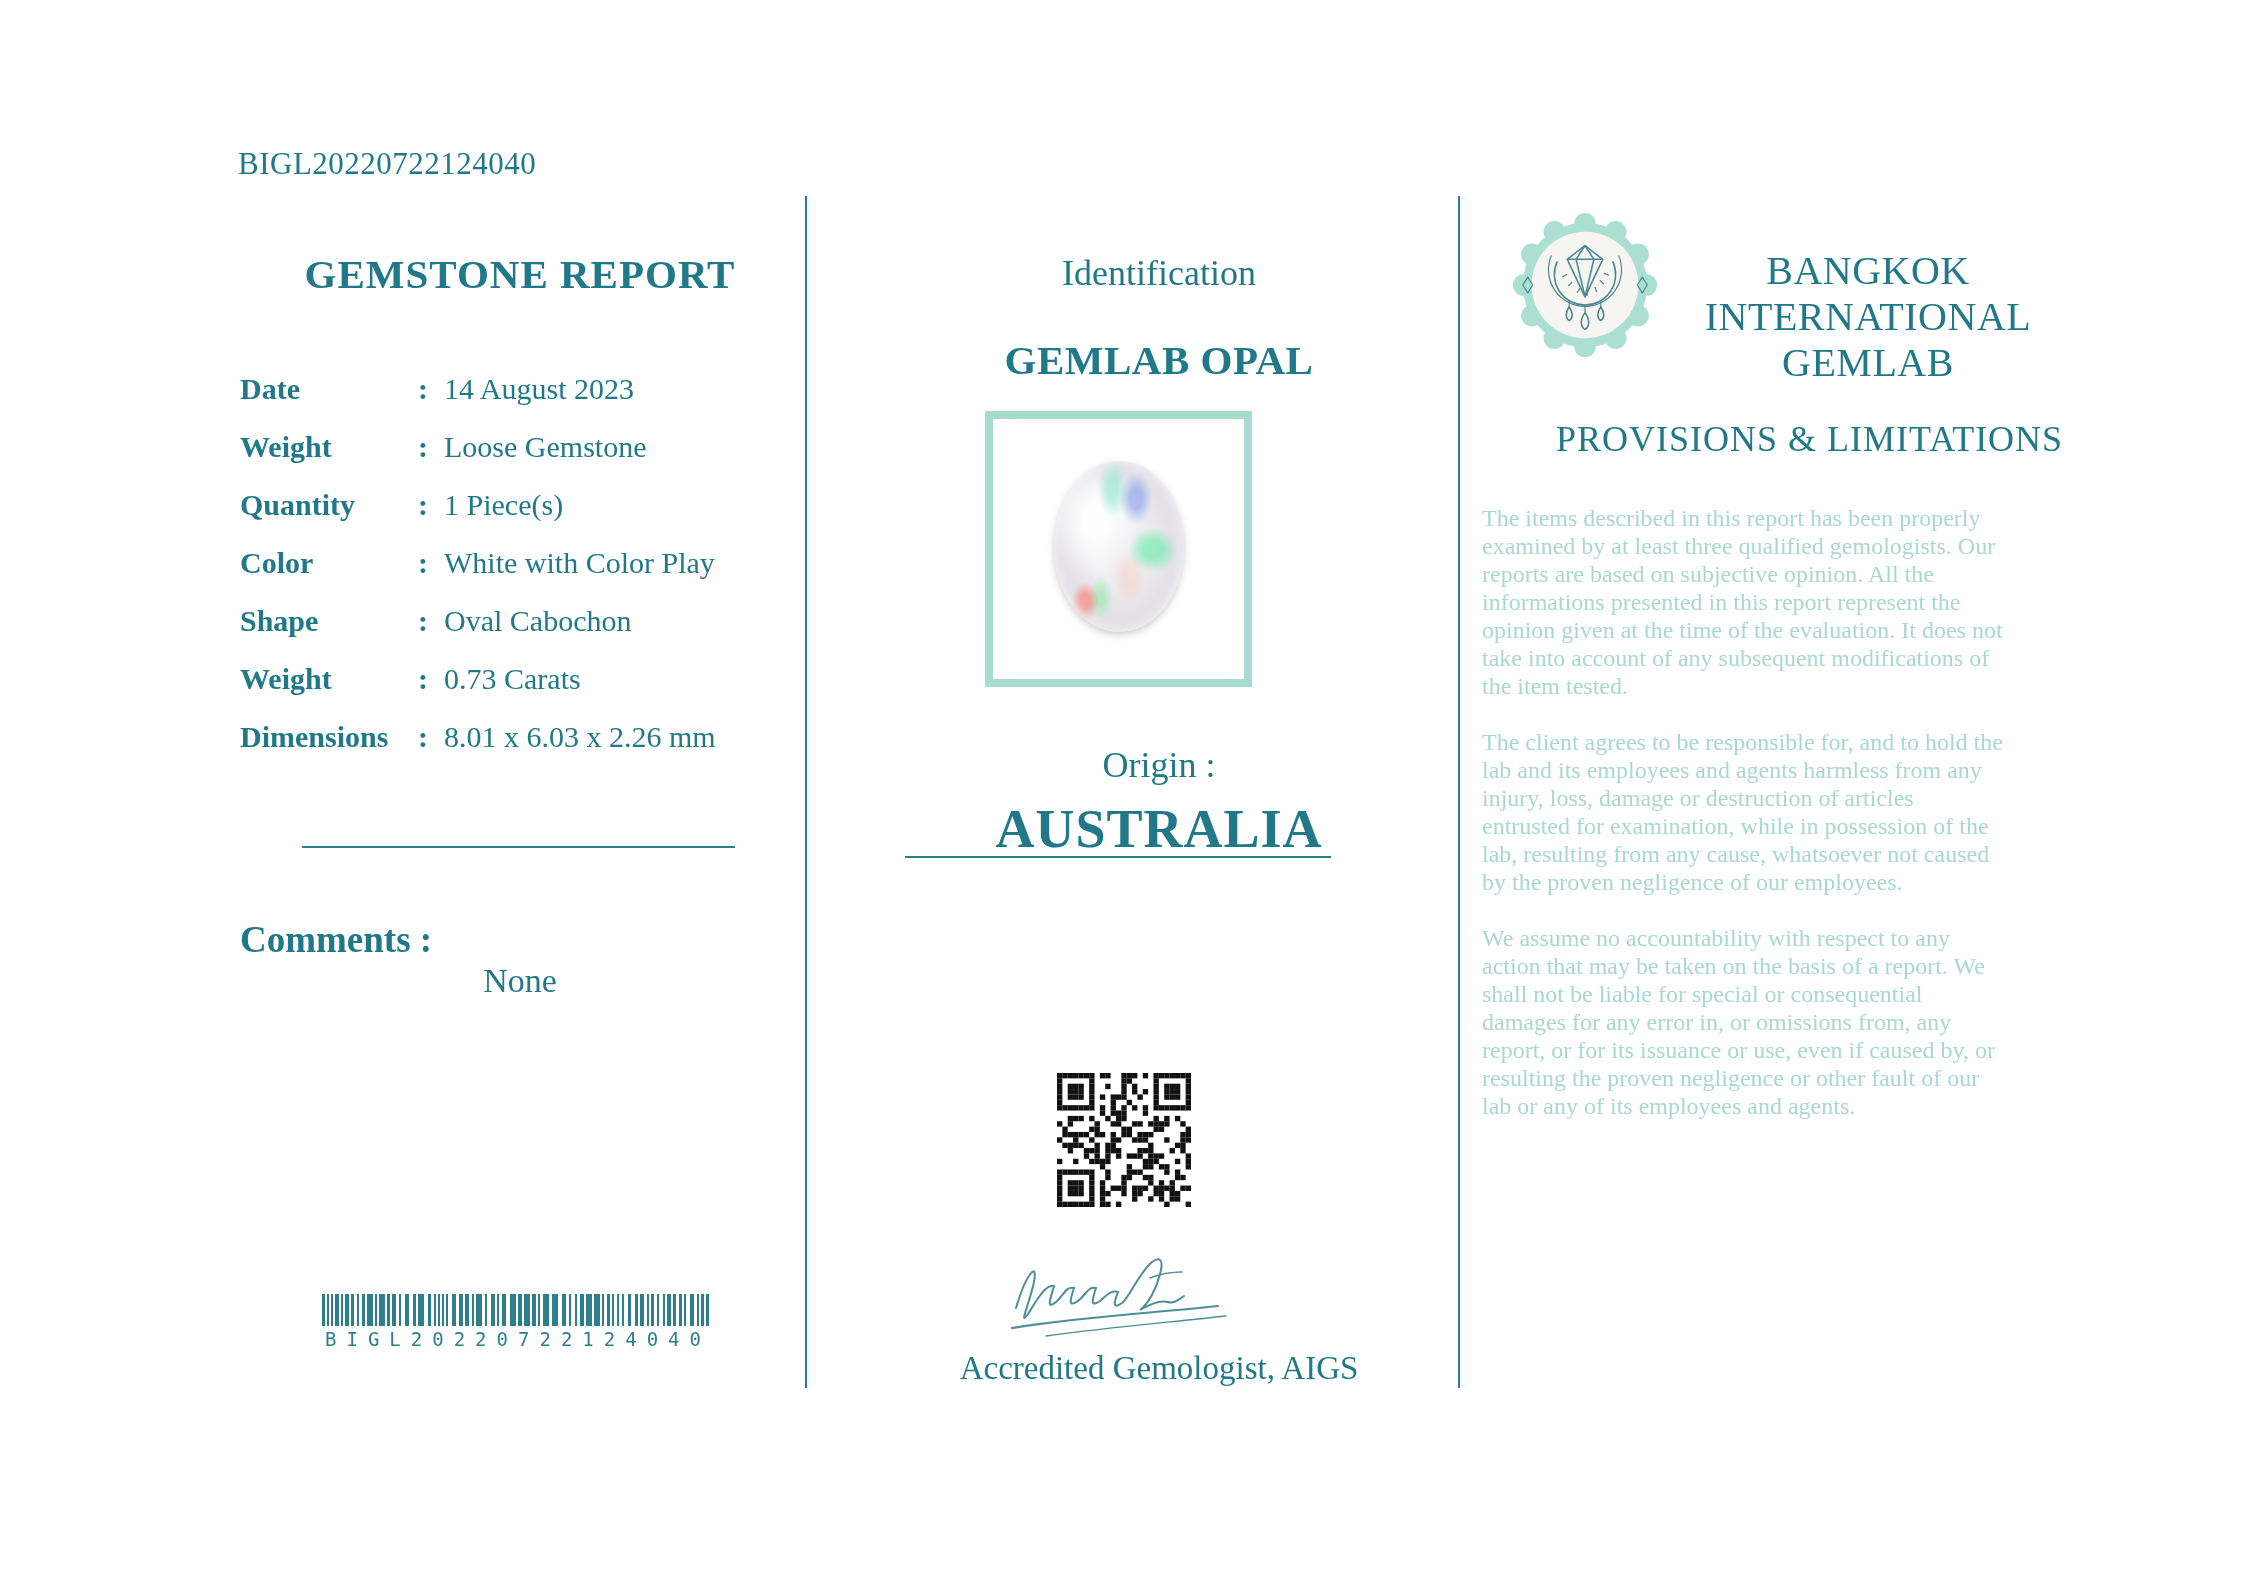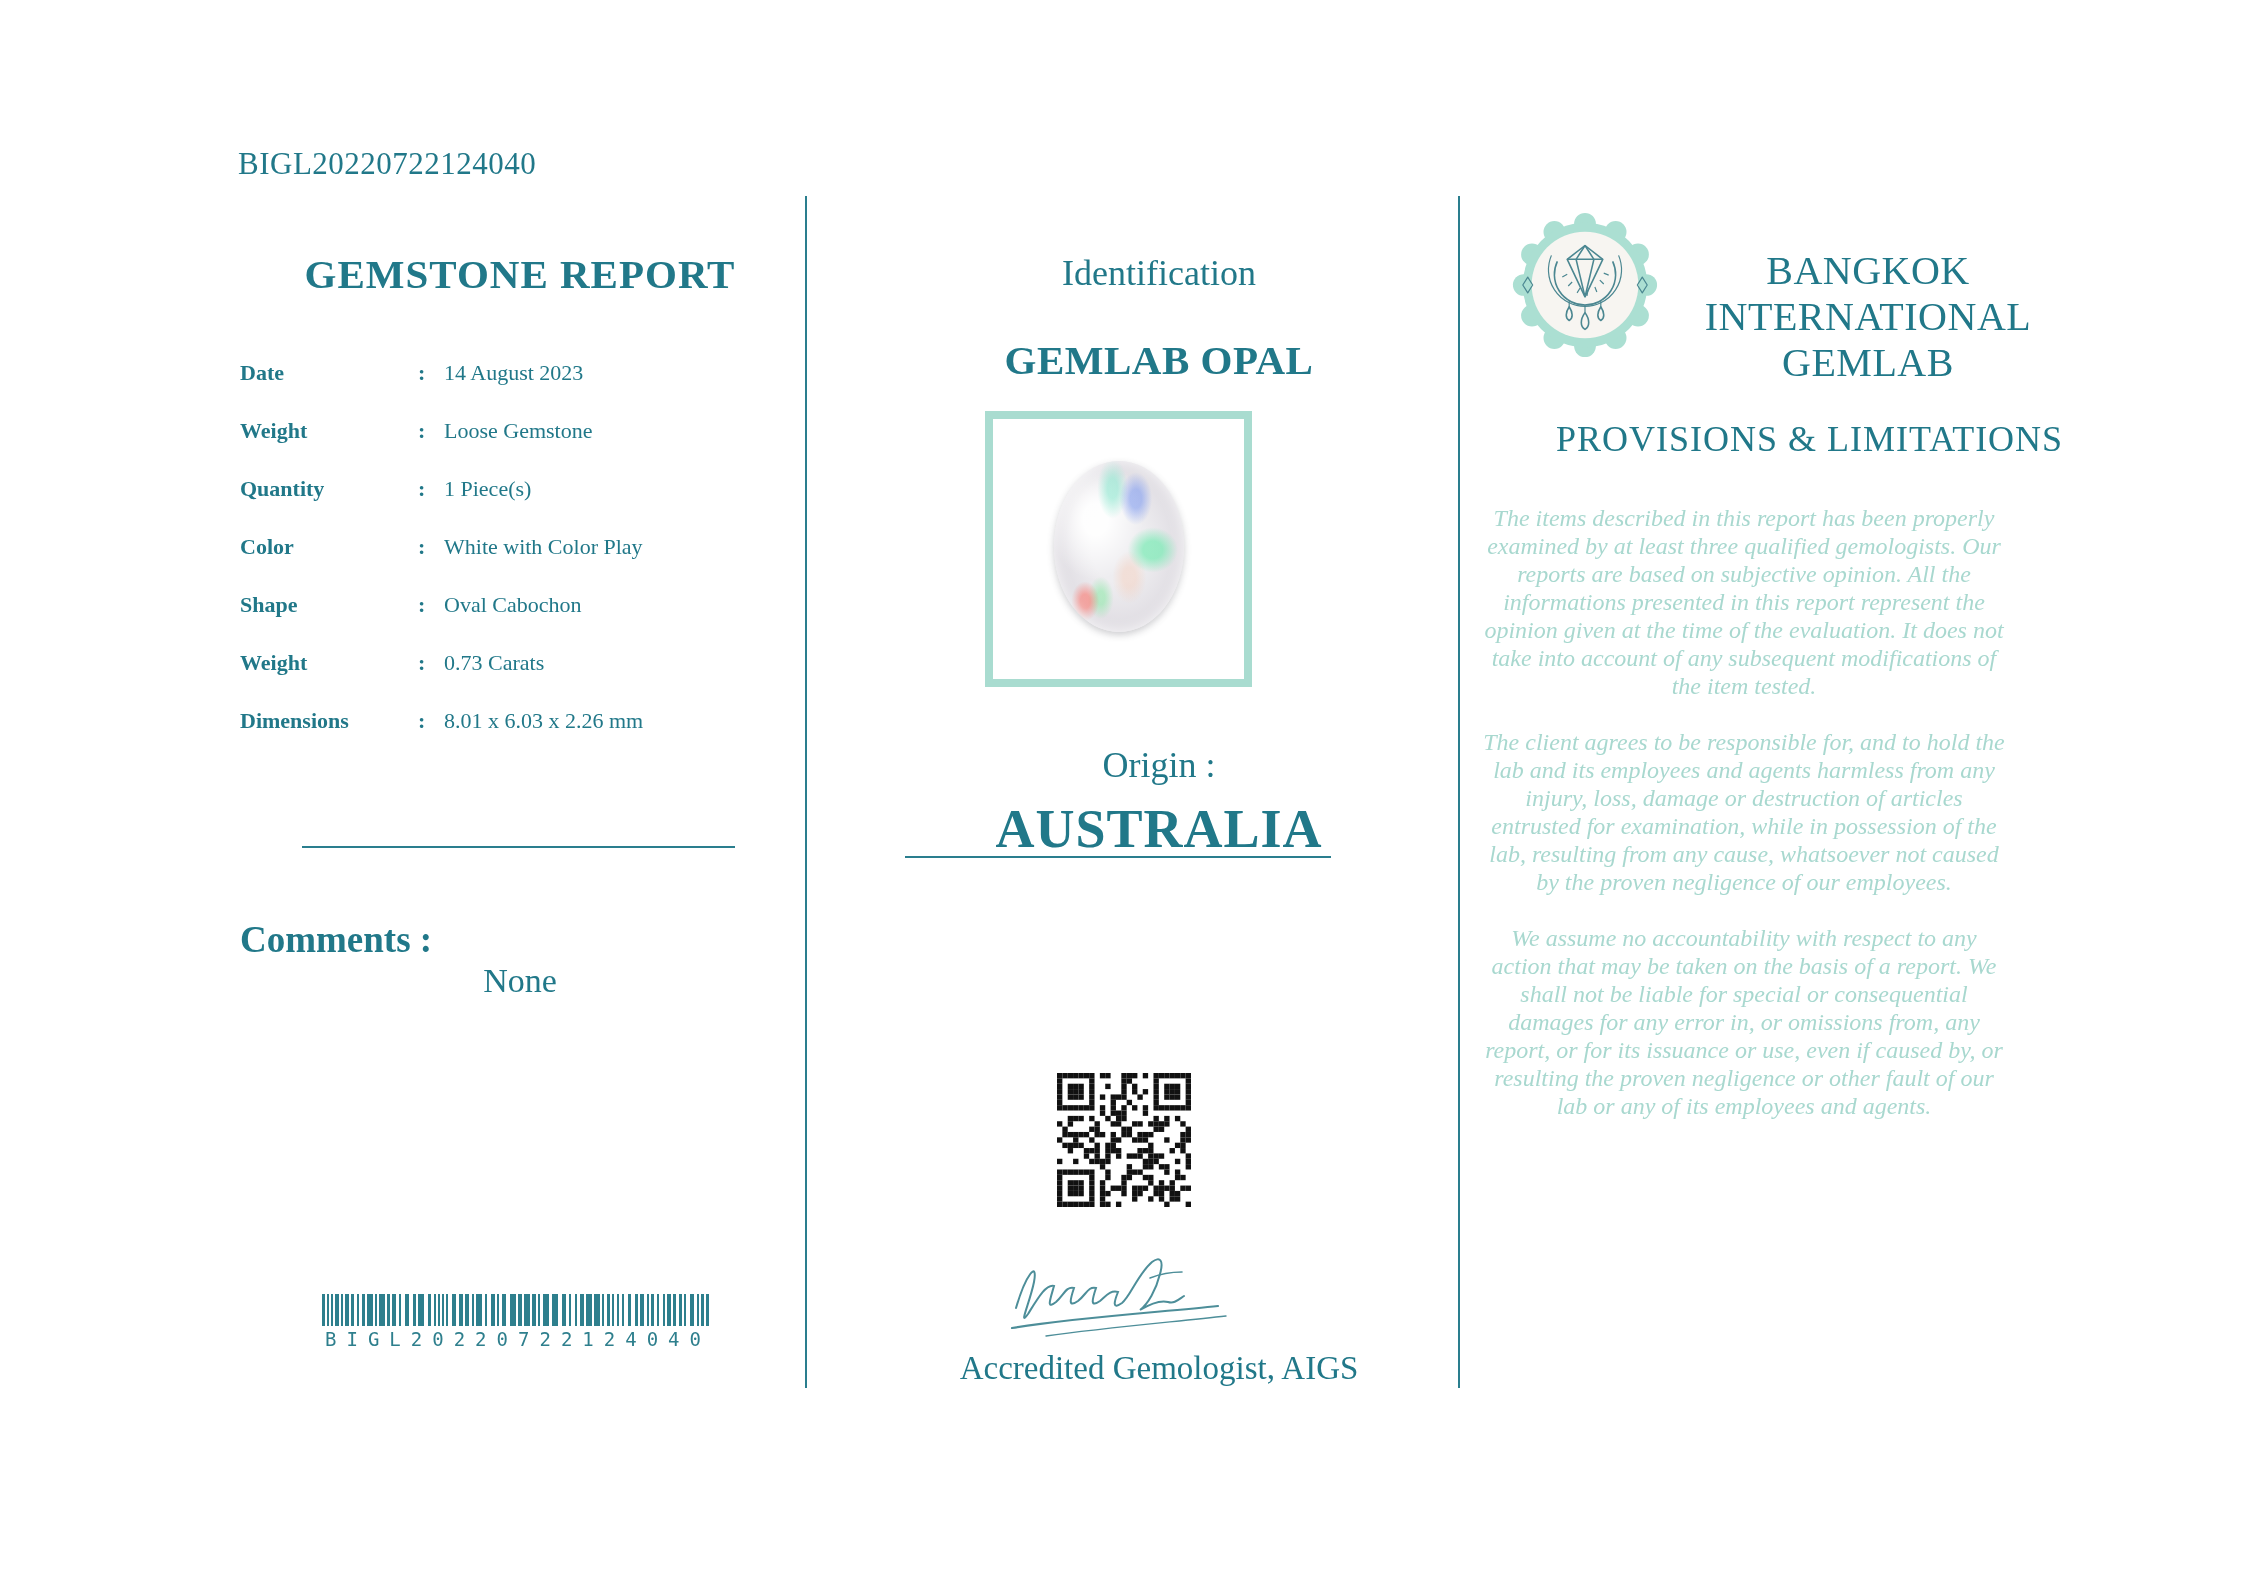--- a/index.html
+++ b/index.html
@@ -10,21 +10,21 @@
     font-family:"Liberation Serif","DejaVu Serif",serif;
     color:#217889;
     overflow:hidden;
   }
   .abs{position:absolute;}
   
   .report-number{left:238px;top:146px;font-size:31px;letter-spacing:0.5px;}
   .left-title{left:240px;top:250px;width:560px;text-align:center;
     font-size:41px;font-weight:bold;letter-spacing:1px;}
   .fields{left:240px;top:360px;width:540px;}
-  .field-row{display:flex;height:58px;font-size:22px;}
+  .field-row{display:flex;align-items:center;height:58px;font-size:30px;}
   .f-label{width:178px;font-weight:bold;}
   .f-colon{width:26px;font-weight:bold;}
   .f-value{flex:1;}
   .rule{background:#2a7e8e;height:2px;}
   .rule-left{left:302px;top:846px;width:433px;}
   .comments-label{left:240px;top:918px;width:560px;text-align:left;
     font-size:37px;font-weight:bold;}
   .comments-value{left:240px;top:962px;width:560px;text-align:center;font-size:34px;}
   .barcode{left:322px;top:1294px;width:392px;height:32px;}
   .barcode-text{left:322px;top:1328px;width:392px;text-align:center;
@@ -59,22 +59,22 @@
   .rule-mid{left:905px;top:856px;width:426px;}
   .qr{left:1057px;top:1073px;width:134px;height:134px;}
   .signature{left:1002px;top:1244px;width:244px;height:104px;}
   .gemologist{top:1350px;font-size:33px;}
   
   .badge{left:1506px;top:206px;width:158px;height:158px;}
   .lab-name{left:1672px;top:212px;width:392px;text-align:center;
     font-size:40px;line-height:46px;letter-spacing:0.5px;margin-top:36px;}
   .prov-heading{left:1556px;top:418px;width:532px;text-align:left;
     font-size:36px;letter-spacing:1px;}
-  .provisions{left:1482px;top:504px;width:524px;text-align:center;
-    font-style:italic;font-size:24px;line-height:28px;color:#a8d8cf;}
+  .provisions{left:1482px;top:504px;width:524px;
+    font-size:24px;line-height:28px;color:#a8d8cf;}
   .provisions p{margin:0 0 28px 0;}
 </style>
 </head>
 <body>
 
 <div class="page">
 
   <div class="abs report-number">BIGL20220722124040</div>
 
   <div class="abs left-title">GEMSTONE REPORT</div>

